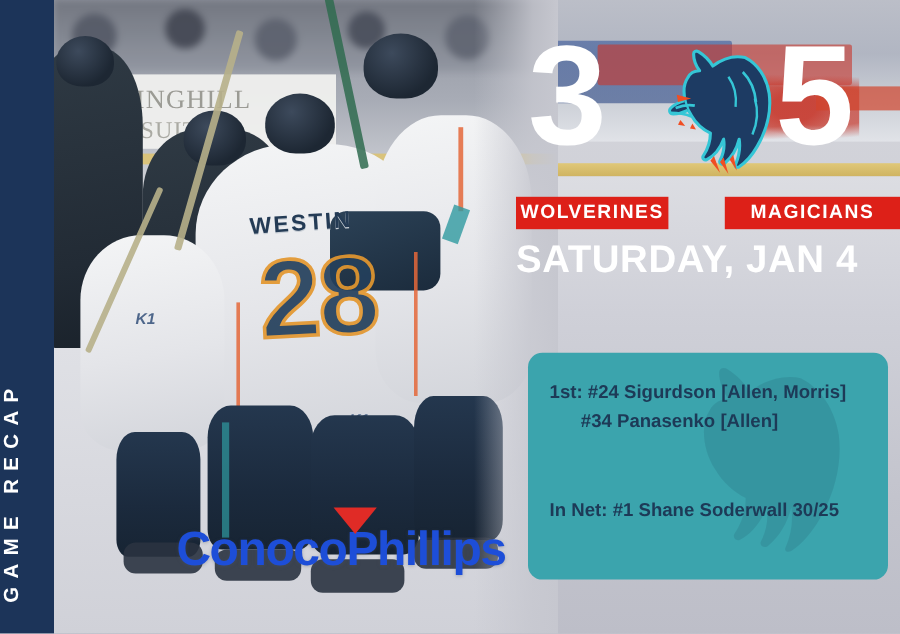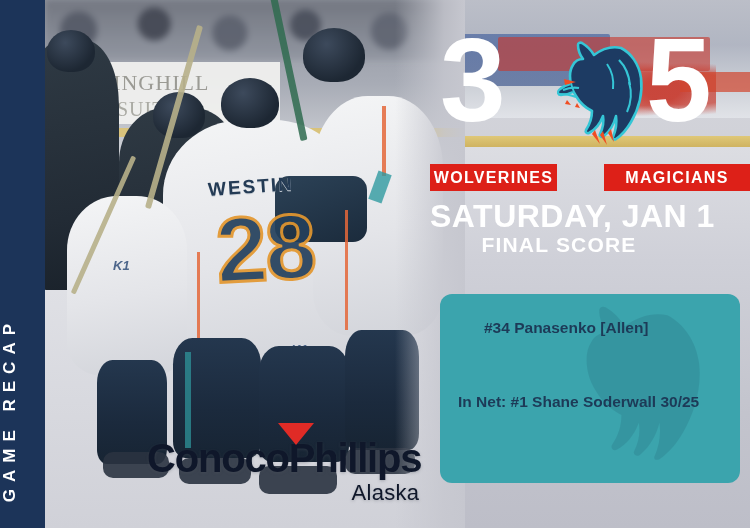--- a/index.html
+++ b/index.html
@@ -196,21 +196,21 @@
     font-family:"Liberation Sans", sans-serif;
   }
   .sum-line { white-space:nowrap; }
   .sum-indent { padding-left:26px; }
   .sum-gap { height:24px; }
   .sum-gap2 { height:26px; }
 
   
   .logo {
     position:absolute; left:147px; top:437px; z-index:5;
-    color:#0f172a;
+    color:#1d4ed8;
   }
   .logo-main {
     font-size:40px; font-weight:700; letter-spacing:-1.2px;
     line-height:42px; font-family:"Liberation Sans", sans-serif;
     text-shadow:0 1px 3px rgba(80,85,95,.35);
   }
   .logo-sub {
     text-align:right; font-size:22px; font-weight:400; letter-spacing:.3px;
     margin-top:1px; padding-right:2px;
     text-shadow:0 1px 3px rgba(80,85,95,.35);
@@ -312,34 +312,33 @@
     </g>
   </svg>
 
   <div class="chip chip-home">
     <span>WOLVERINES</span>
   </div>
   <div class="chip chip-away">
     <span>MAGICIANS</span>
   </div>
 
-  <div class="date-line">SATURDAY, JAN 1</div>
-  <div class="final-line">FINAL SCORE</div>
+  <div class="date-line">SATURDAY, JAN 4</div>
 
   <div class="summary">
     <svg class="summary-ghost" viewBox="0 0 120 120">
       <path d="M88 14c10 5 18 16 20 30 2 16-3 32-10 44-4 7-9 13-15 17-2 1-4 0-3-2 3-7 4-14 3-21-2 8-6 15-12 20-2 2-5 0-4-2 3-6 4-12 3-18-3 8-8 14-14 17-2 1-4-1-3-3 4-6 6-12 6-19-6-3-12-8-16-15-4-6-6-13-6-20 0-4 1-8 3-11 2-4 6-6 10-6-3-4-5-9-5-14 0-2 2-3 4-2 5 3 9 7 12 12 8-6 18-9 27-7z" fill="#16384f"></path>
     </svg>
     <div class="summary-body">
+      <div class="sum-line">1st: #24 Sigurdson [Allen, Morris]</div>
       <div class="sum-line sum-indent">#34 Panasenko [Allen]</div>
       <div class="sum-gap"></div>
       <div class="sum-gap2"></div>
       <div class="sum-line">In Net: #1 Shane Soderwall  30/25</div>
     </div>
   </div>
 
   <div class="logo">
     <div class="logo-tri"></div>
     <div class="logo-main">ConocoPhillips</div>
-    <div class="logo-sub">Alaska</div>
   </div>
 
 </div>
 
 </body></html>

